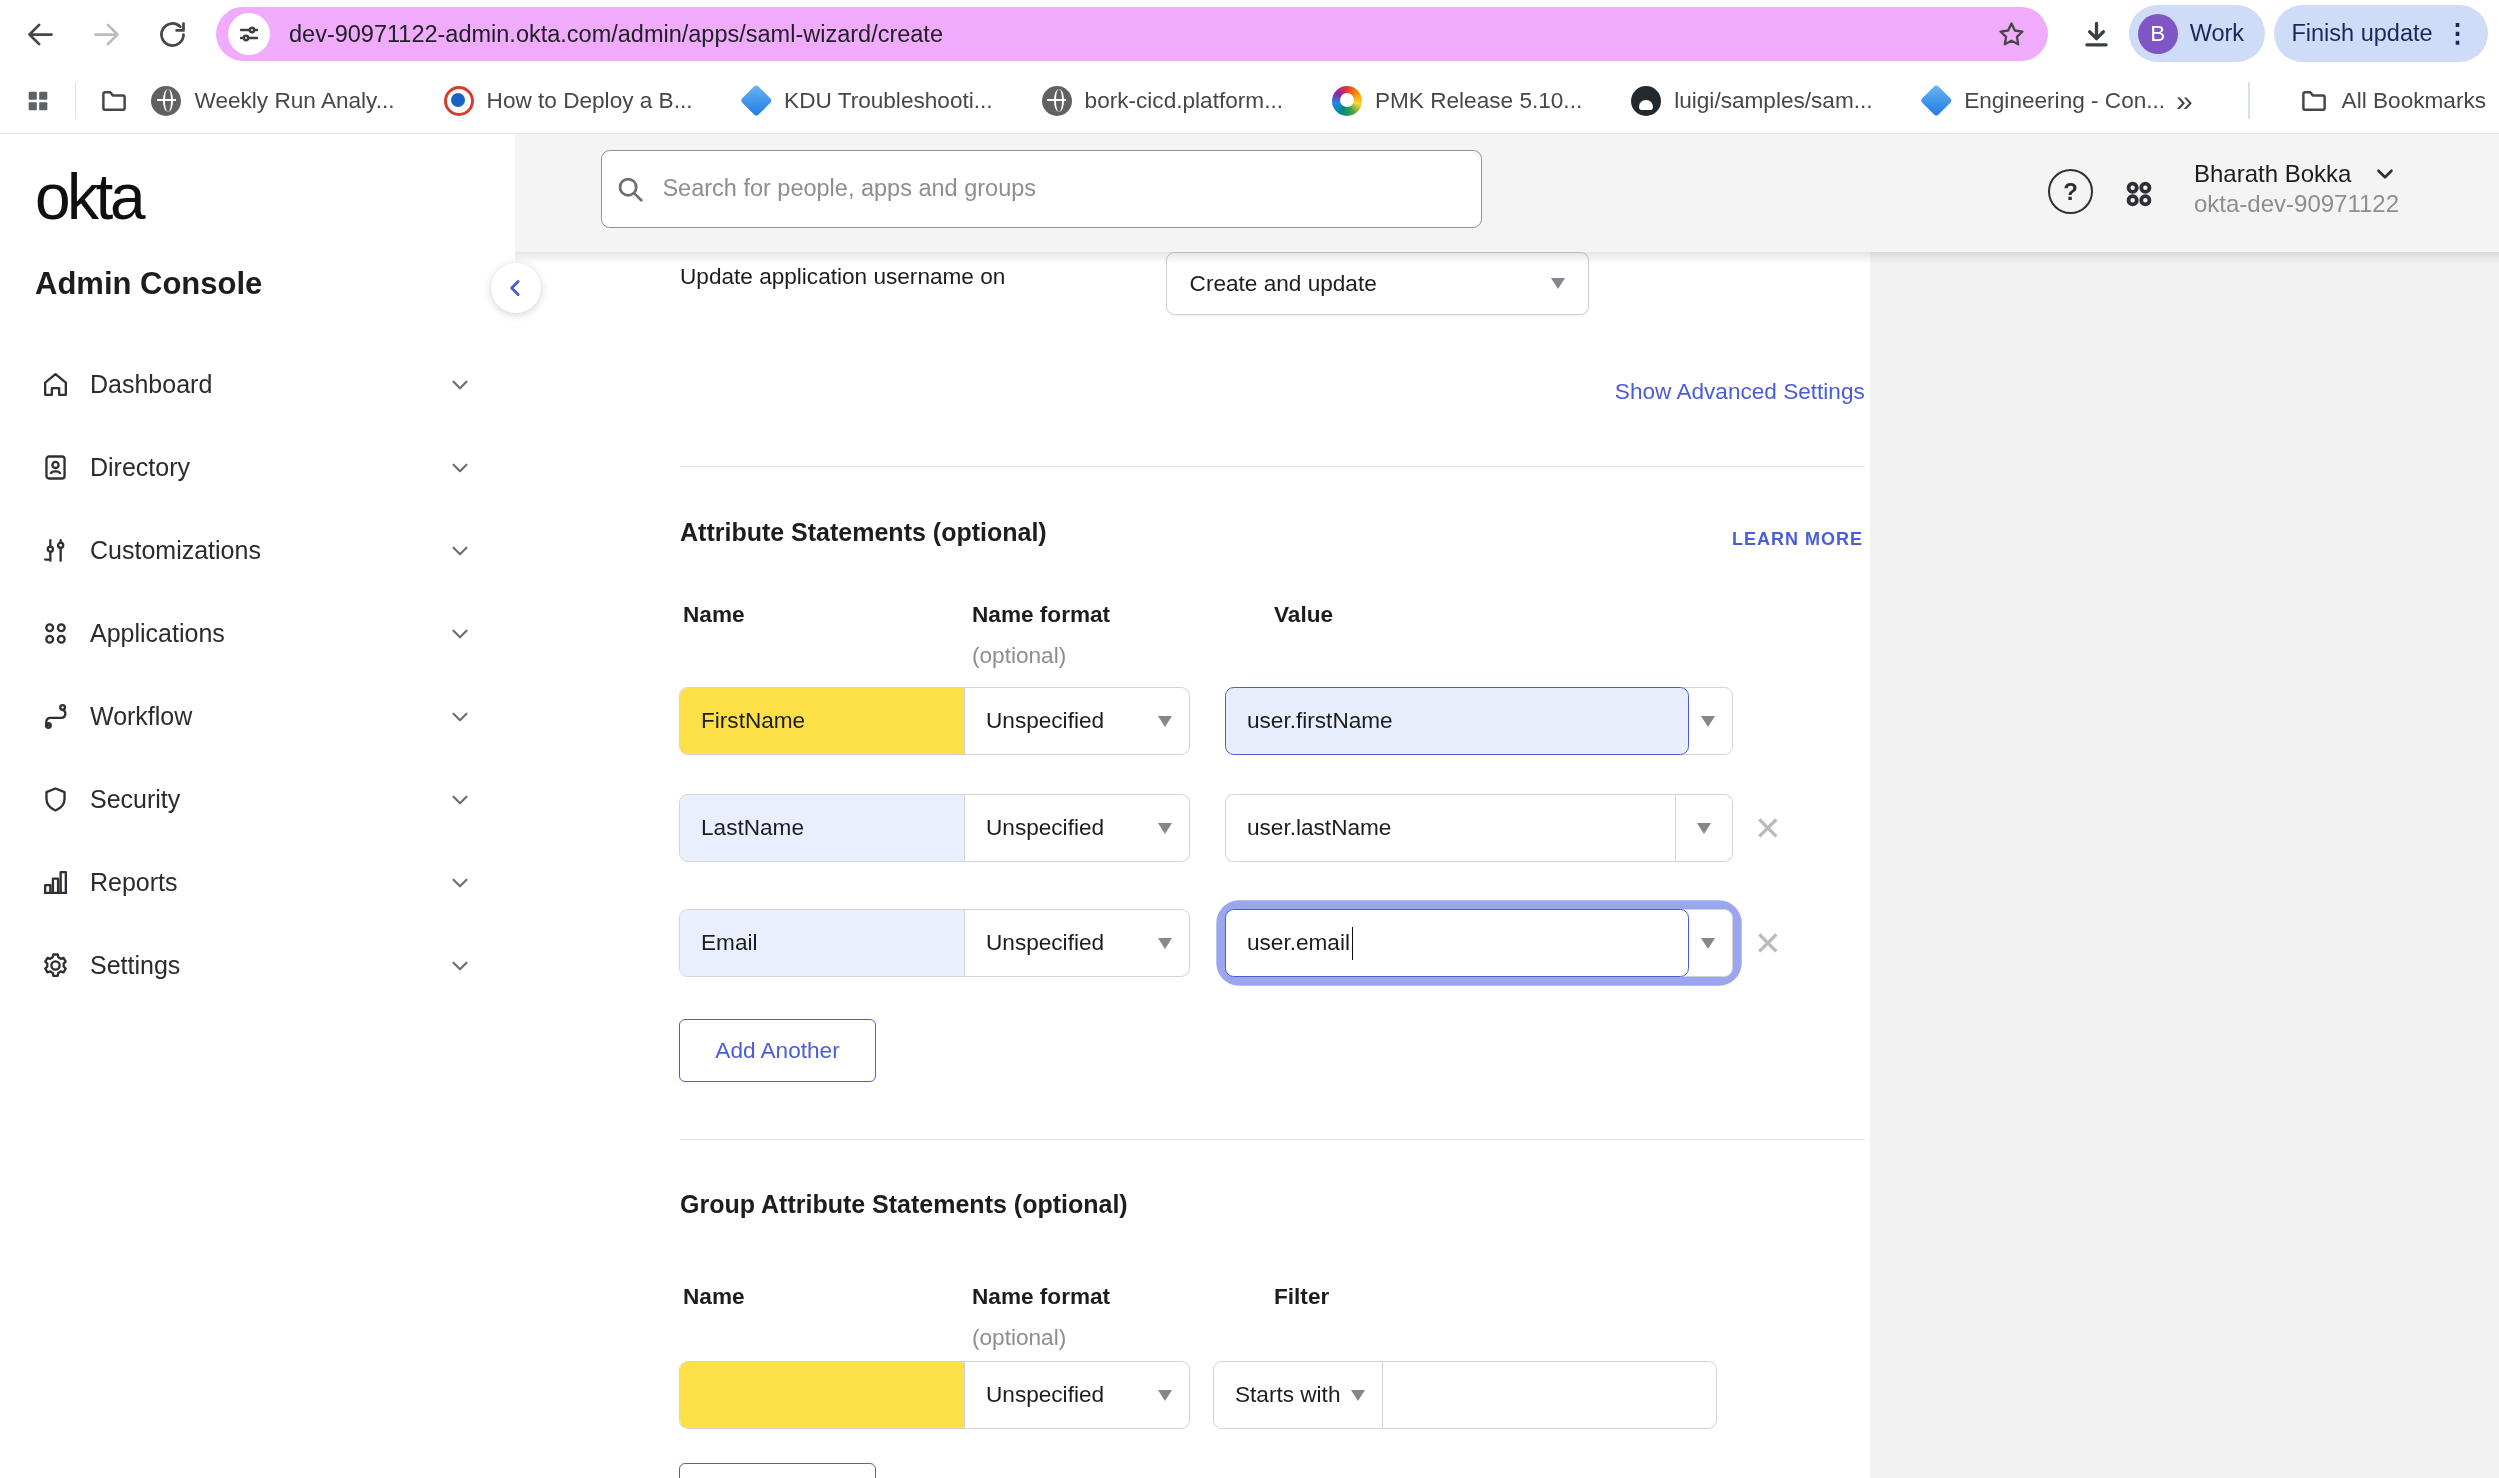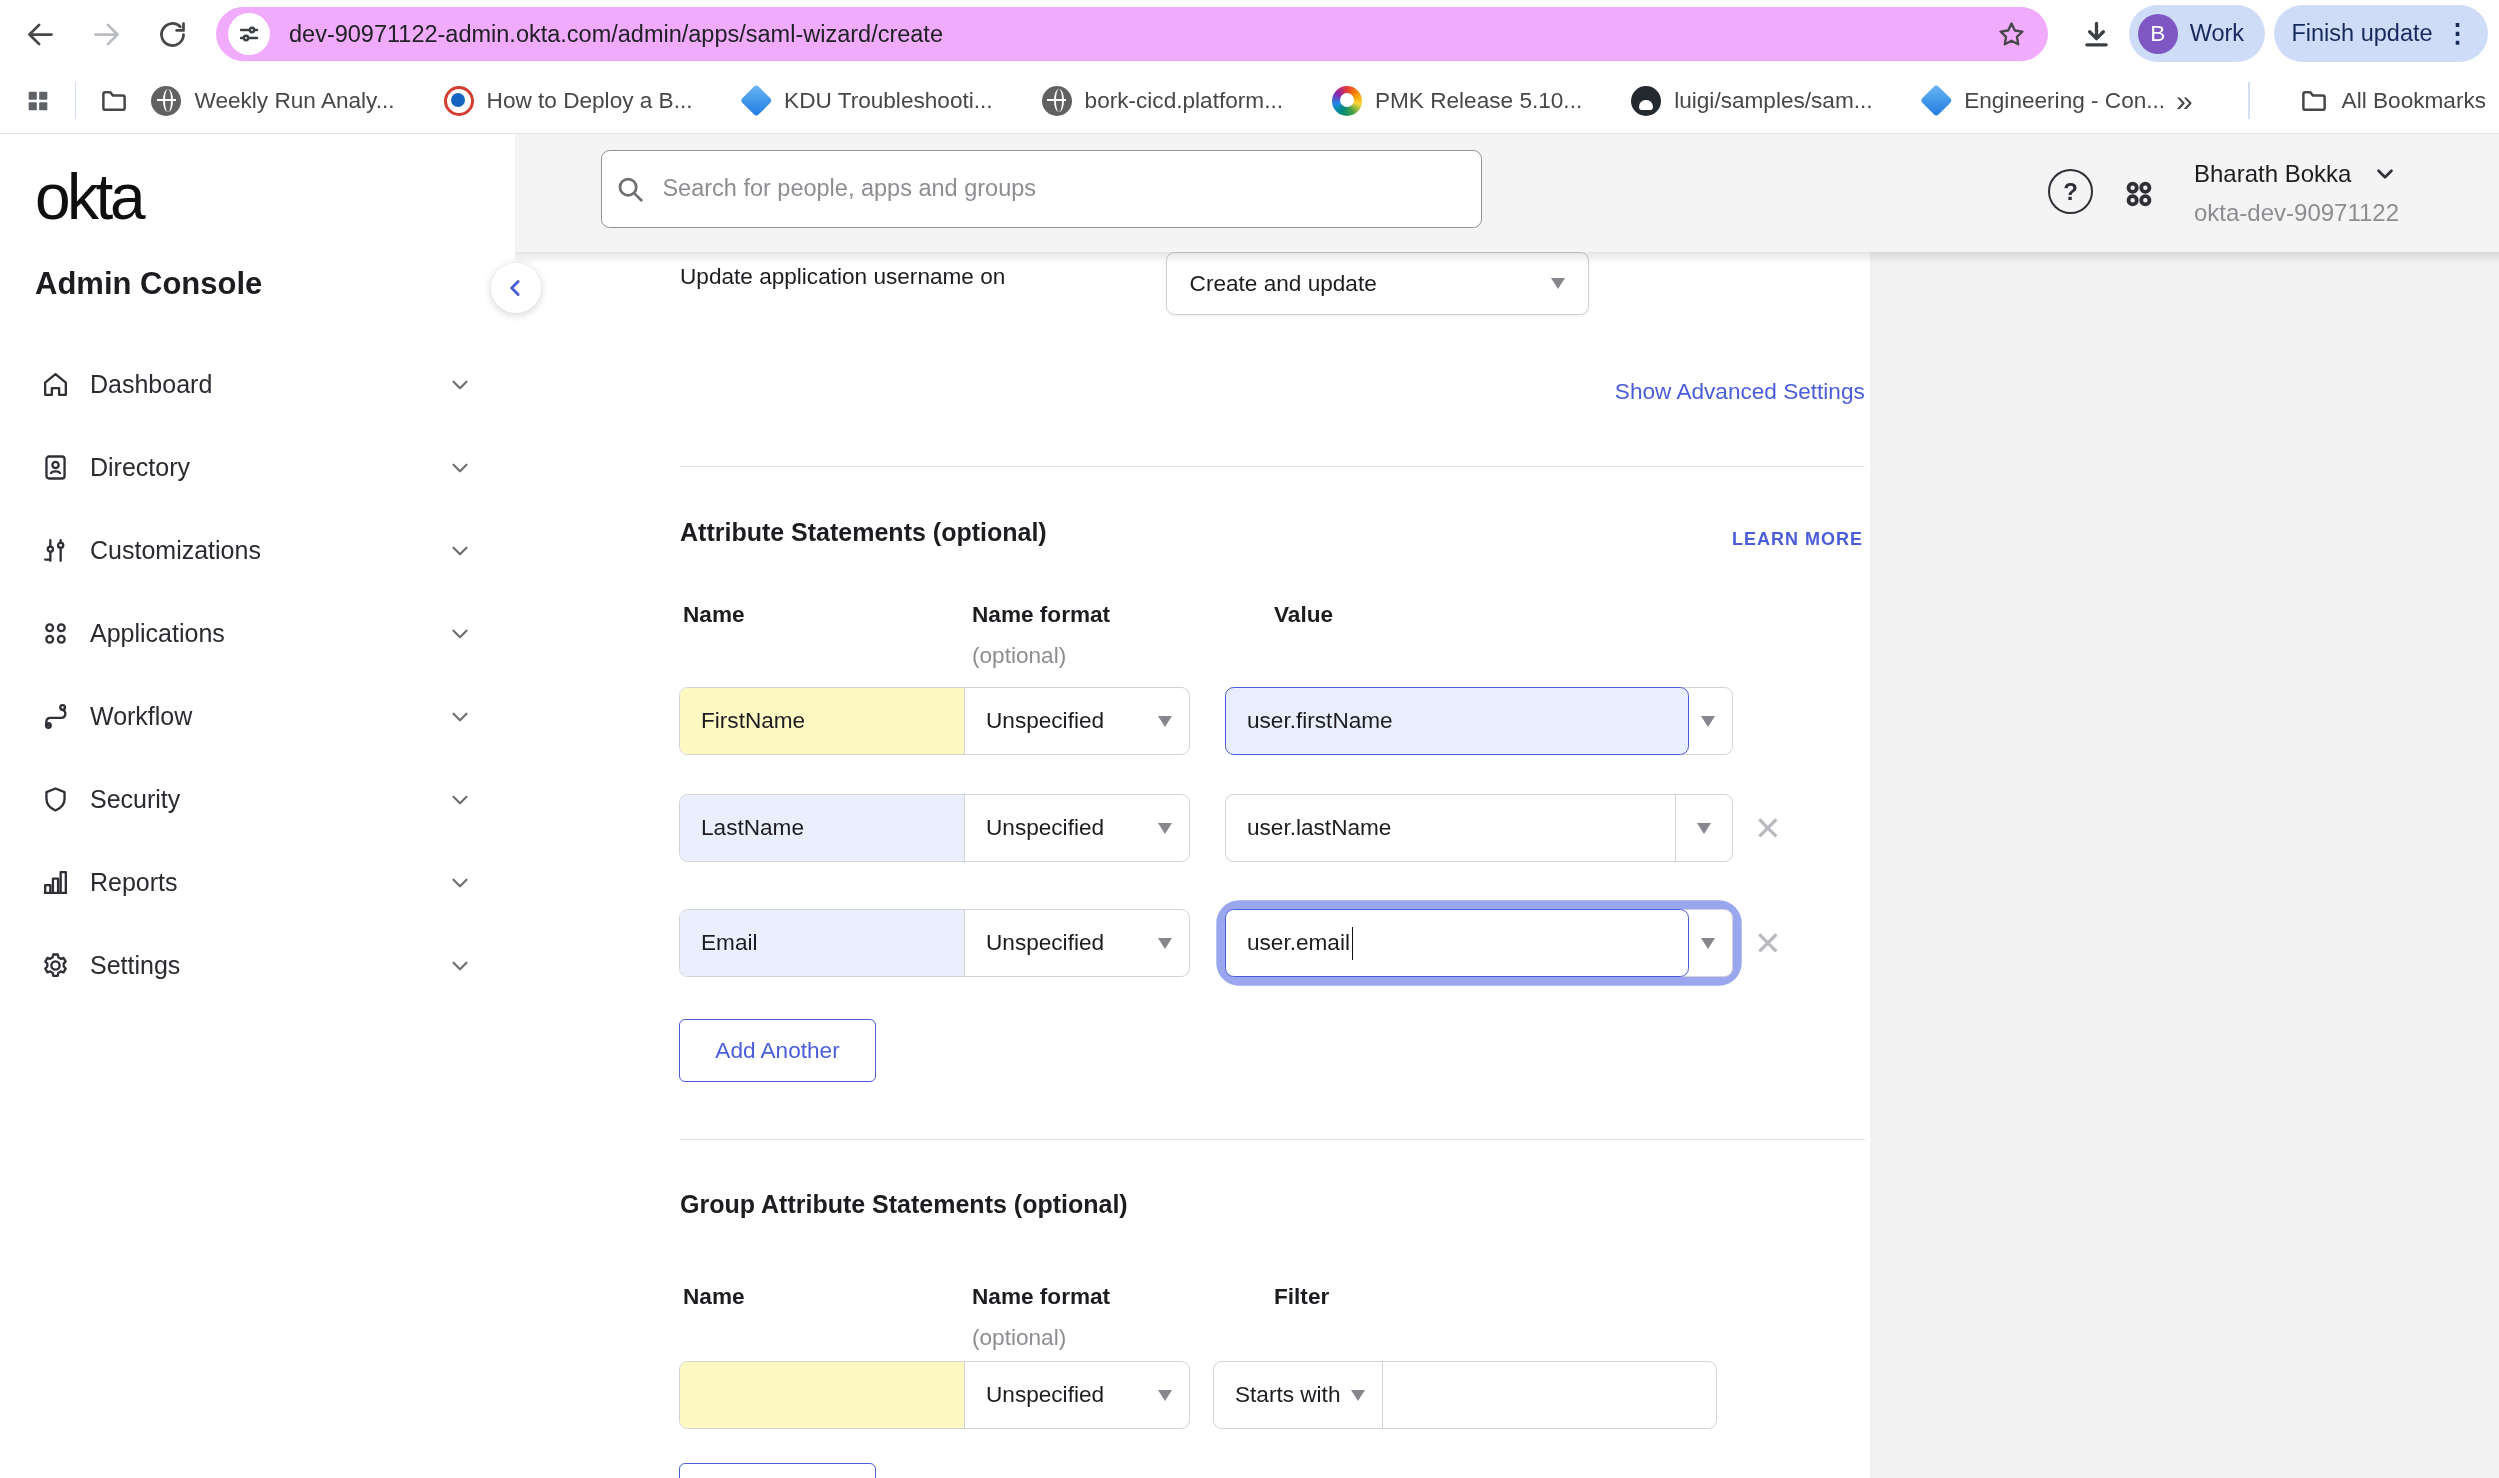--- a/index.html
+++ b/index.html
@@ -61,21 +61,21 @@
   
   #okta-header{position:absolute;left:515px;top:134px;width:1985px;height:118px;background:var(--header-bg)}
   #search-box{position:absolute;left:86px;top:15.7px;width:881px;height:78px;background:#fff;border:1.7px solid var(--border-strong);border-radius:8.7px;display:flex;align-items:center;padding:0 13px;gap:17.4px}
   #search-box input{border:none;outline:none;flex:1;font-size:23.5px;color:var(--text);background:transparent;font-family:"Liberation Sans",sans-serif}
   #search-box input::placeholder{color:#8d8d92}
   #help-btn{position:absolute;left:1533px;top:35px;width:45px;height:45px;border:2.6px solid #2f2f36;border-radius:50%;display:flex;align-items:center;justify-content:center;font-size:24px;font-weight:700;color:#2f2f36}
   #apps-btn{position:absolute;left:1599px;top:35px;width:49px;height:49px;display:flex;align-items:center;justify-content:center}
   #user-block{position:absolute;left:1679px;top:26px}
   #user-name-row{display:flex;align-items:center;gap:21px}
   #user-name{font-size:24px;color:var(--text)}
-  #org-id{font-size:24px;color:var(--muted);margin-top:11px}
+  #org-id{font-size:24px;color:var(--muted);margin-top:2px}
 
   
   #sidebar{position:absolute;left:0;top:134px;width:515px;height:1345px;background:#fff}
   #okta-logo{position:absolute;left:35px;top:26px;font-size:64px;font-weight:400;letter-spacing:-3.5px;color:#0f0f10}
   #console-title{position:absolute;left:35px;top:132px;font-size:31px;font-weight:700;color:var(--text)}
   #side-menu{position:absolute;left:0;top:209px;width:515px}
   .menu-item{position:relative;height:83px;display:flex;align-items:center;padding-left:40px;cursor:pointer}
   .menu-item .m-ic{width:31px;height:31px;flex:none;display:flex;align-items:center;justify-content:center}
   .menu-item .m-lbl{margin-left:19px;font-size:25px;color:#2a2a30}
   .menu-item .m-chev{position:absolute;right:42px}
@@ -91,21 +91,21 @@
   #username-select .v{font-size:22.6px}
   .tri{width:0;height:0;border-left:7.8px solid transparent;border-right:7.8px solid transparent;border-top:11.3px solid #86868c;flex:none}
   #advanced-link{position:absolute;right:5.2px;top:127px;font-size:22.6px;color:var(--blue);cursor:pointer}
   .hr{position:absolute;left:165px;width:1185px;height:0.9px;background:var(--divider)}
   .sec-title{position:absolute;left:165px;font-size:25px;font-weight:700;color:var(--text)}
   #learn-more{position:absolute;right:7px;top:277px;font-size:18px;font-weight:700;letter-spacing:1px;color:var(--blue);cursor:pointer}
   .col-hdr{position:absolute;font-size:22.6px;font-weight:700;color:var(--text)}
   .col-note{position:absolute;font-size:22.6px;color:var(--muted)}
 
   .nf-box{position:absolute;left:164px;width:511px;height:68px;border:0.9px solid var(--border);border-radius:8.7px;background:#fff;display:flex;overflow:hidden}
-  .name-cell{width:285px;border-right:0.9px solid var(--border);display:flex;align-items:center;background:#fef9c3}
+  .name-cell{width:285px;border-right:0.9px solid var(--border);display:flex;align-items:center;background:#fde047}
   .name-cell.tinted{background:var(--tint)}
   .name-cell input{width:100%;height:100%;border:none;outline:none;background:transparent;font-size:22.6px;color:var(--text);padding:0 21px;font-family:"Liberation Sans",sans-serif}
   .format-cell{flex:1;display:flex;align-items:center;justify-content:space-between;padding:0 17.4px 0 21px;cursor:pointer}
   .format-cell .v{font-size:22.6px;color:var(--text)}
 
   .val-wrap{position:absolute;left:710px;width:508px;height:68px}
   .val-arrow{position:absolute;right:0;top:0;width:57px;height:68px;border:0.9px solid var(--border);border-radius:8.7px;background:#fff;display:flex;align-items:center;justify-content:flex-end;padding-right:17.4px;cursor:pointer}
   .val-input-sel{position:absolute;left:0;top:0;width:464px;height:68px;border:1.7px solid var(--blue);border-radius:8.7px;background:var(--sel);font-size:22.6px;color:var(--text);padding:0 21px;outline:none;z-index:2;font-family:"Liberation Sans",sans-serif}
   .val-box{position:absolute;left:710px;width:508px;height:68px;border:0.9px solid var(--border);border-radius:8.7px;background:#fff;display:flex;overflow:hidden}
   .val-box input{flex:1;border:none;outline:none;border-right:0.9px solid var(--border);font-size:22.6px;color:var(--text);padding:0 21px;background:transparent;font-family:"Liberation Sans",sans-serif}

